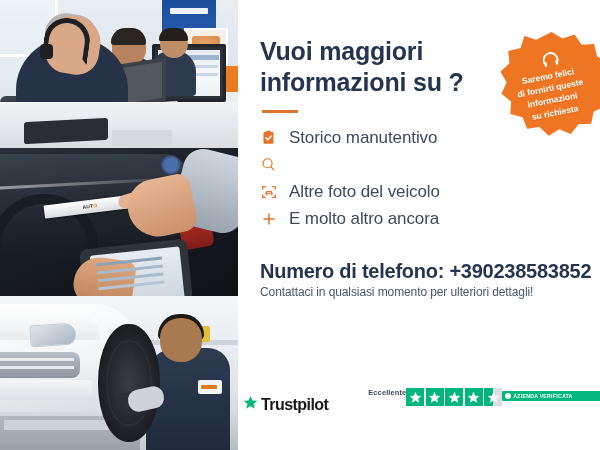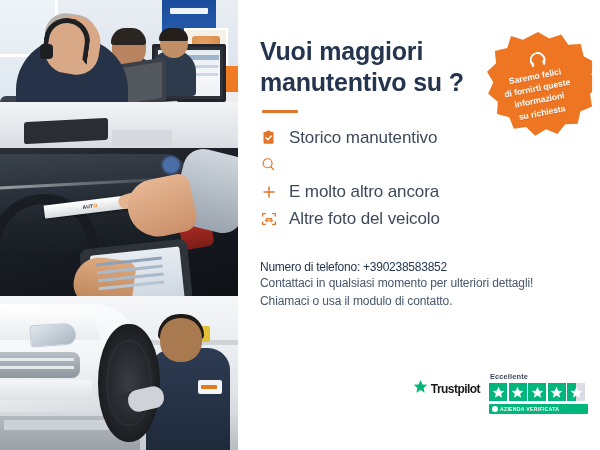--- a/index.html
+++ b/index.html
@@ -385,22 +385,22 @@
   .f-label {
     color:#3e4a5b;
     font-size: 17px;
     letter-spacing:-0.1px;
     white-space:nowrap;
   }
 
   .phone {
     margin-top: 28px;
     color:#25354f;
-    font-size: 12px;
-    font-weight:normal;
+    font-size: 20px;
+    font-weight:bold;
     letter-spacing:-0.25px;
     white-space:nowrap;
   }
   .contact {
     margin-top: 0;
     color:#46566b;
     font-size: 12px;
     line-height: 1.5;
     letter-spacing:-0.1px;
     white-space:nowrap;
@@ -448,24 +448,24 @@
 
   
   .trust {
     position:absolute;
     right: 12px; bottom: 36px;
     display:flex; align-items:flex-start; gap: 9px;
   }
   .tp-logo { display:flex; align-items:center; gap:3px; padding-top:7px; }
   .tp-star-g { color:#00b67a; }
   .tp-word {
-    color:#191919; font-size:12px; font-weight:bold;
+    color:#191919; font-size:16px; font-weight:bold;
     letter-spacing:-0.55px;
   }
-  .tp-rating { display:flex; flex-direction:column; align-items:flex-start; }
+  .tp-rating { display:flex; flex-direction:row; align-items:flex-start;margin-left:30px; }
   .tp-exc {
     color:#3c4858; font-size:7.4px; font-weight:bold;
     letter-spacing:.15px; margin-bottom:2px; margin-left:1px;
   }
   .tp-stars { display:flex; gap:1.5px; }
   .tp-box {
     width:18px; height:18px; background:#00b67a;
     display:flex; align-items:center; justify-content:center;
   }
   .tp-box.half {
@@ -566,21 +566,21 @@
       <div class="p3-tool"></div>
       <div class="p3-glove"></div>
     </div>
 
   </div>
 
   <div class="content">
 
     <div class="title">
       <span>Vuoi maggiori</span><br>
-      <span>manutentivo su ?</span>
+      <span>informazioni su ?</span>
     </div>
 
     <div class="rule"></div>
 
     <ul class="feature-list">
 
       <li class="feature">
         <span class="f-icon">
           <svg width="15" height="15" viewBox="0 0 24 24">
             <rect x="4" y="3" width="16" height="19" rx="2" fill="#e2732a"></rect>
@@ -592,51 +592,50 @@
       </li>
 
 
       <li class="feature">
         <span class="f-icon">
           <svg width="15" height="15" viewBox="0 0 24 24" stroke="#e2732a" stroke-width="1.9" fill="none" stroke-linecap="round">
             <circle cx="10.5" cy="10" r="7.2"></circle>
             <path d="M15.8 15.6l4.6 4.9"></path>
           </svg>
         </span>
-      </li>
-
-      <li class="feature">
-        <span class="f-icon">
-          <svg width="16" height="16" viewBox="0 0 24 24" stroke="#e2732a" stroke-width="2.2" stroke-linecap="round">
-            <path d="M12 4.5v15M4.5 12h15"></path>
-          </svg>
-        </span>
-        <span class="f-label">E molto altro ancora</span>
       </li>
 
       <li class="feature">
         <span class="f-icon">
           <svg width="16" height="16" viewBox="0 0 24 24" stroke="#e2732a" stroke-width="1.9" fill="none" stroke-linecap="round" stroke-linejoin="round">
             <path d="M2.5 7.5V3.8h4"></path>
             <path d="M21.5 7.5V3.8h-4"></path>
             <path d="M2.5 16.5v3.7h4"></path>
             <path d="M21.5 16.5v3.7h-4"></path>
             <path d="M6.5 14.6h11M7.4 14.6l1.2-3.3h6.8l1.2 3.3M8.8 16.4h.1M15.1 16.4h.1" stroke-width="1.8"></path>
           </svg>
         </span>
         <span class="f-label">Altre foto del veicolo</span>
       </li>
 
+      <li class="feature">
+        <span class="f-icon">
+          <svg width="16" height="16" viewBox="0 0 24 24" stroke="#e2732a" stroke-width="2.2" stroke-linecap="round">
+            <path d="M12 4.5v15M4.5 12h15"></path>
+          </svg>
+        </span>
+        <span class="f-label">E molto altro ancora</span>
+      </li>
+
     </ul>
 
     <div class="phone">Numero di telefono: +390238583852</div>
 
     <div class="contact">
       <span>Contattaci in qualsiasi momento per ulteriori dettagli!</span><br>
-      <span>Chiamaci o usa il modulo di contatto.</span>
     </div>
 
     <div class="burst">
       <div class="burst-shape"></div>
       <div class="burst-icon">
         <svg width="22" height="22" viewBox="0 0 24 24" fill="none" stroke="#ffffff" stroke-width="2" stroke-linecap="round">
           <path d="M4.5 14v-2.2a7.5 7.5 0 0 1 15 0V14"></path>
           <path d="M4.5 13.2h1.6a1 1 0 0 1 1 1v3.2a1 1 0 0 1-1 1H5.6A1.1 1.1 0 0 1 4.5 17.3z" fill="#ffffff" stroke="none"></path>
           <path d="M19.5 13.2h-1.6a1 1 0 0 0-1 1v3.2a1 1 0 0 0 1 1h.5a1.1 1.1 0 0 0 1.1-1.1z" fill="#ffffff" stroke="none"></path>
         </svg>

